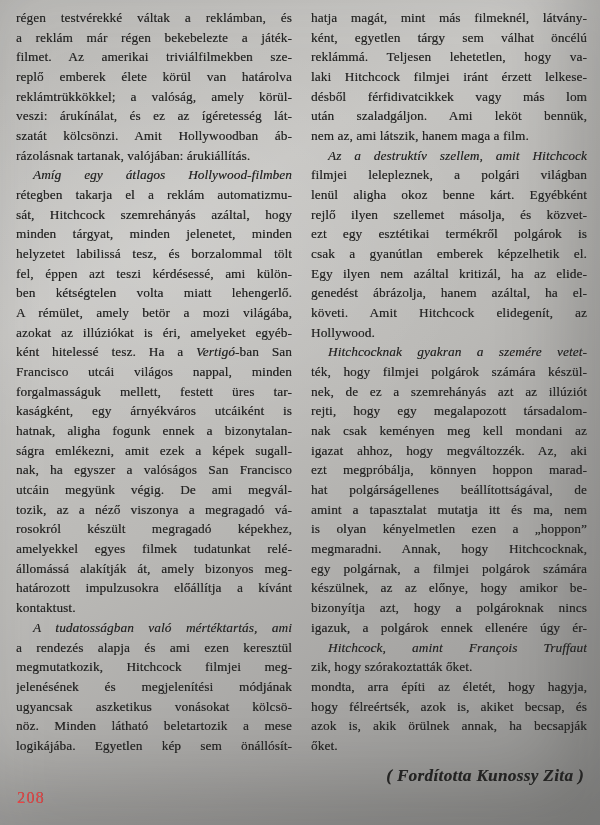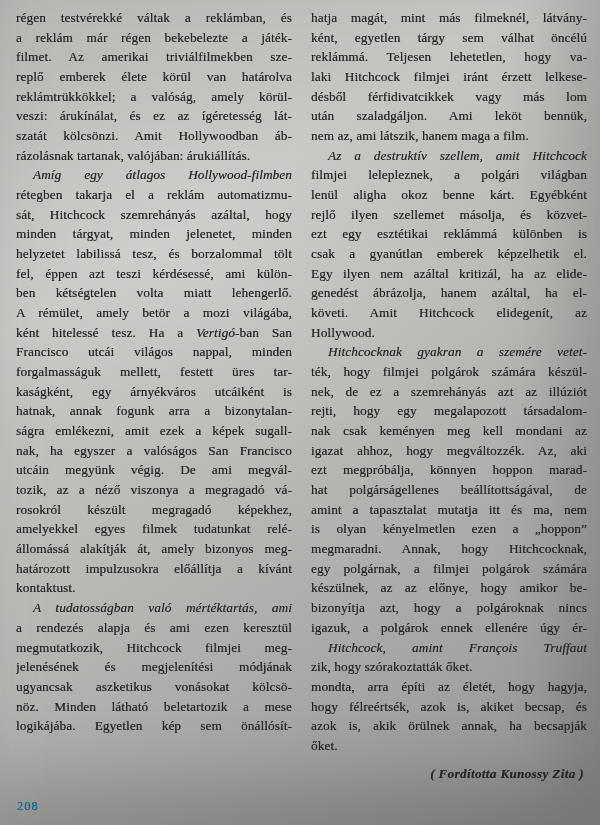--- a/index.html
+++ b/index.html
@@ -33,33 +33,33 @@
     color: #242423;
     text-shadow: 0.3px 0.3px 0.5px rgba(25,25,25,0.5);
     white-space: normal;
   }
   .line.last { text-align-last: left; }
   .line.indent { text-indent: 17px; font-style: italic; }
   .attribution {
     text-align: right;
     font-style: italic;
     font-weight: bold;
-    font-size: 13px;
+    font-size: 17px;
     margin-top: 10px;
     padding-right: 3px;
     color: #242423;
     letter-spacing: 0.4px;
     text-shadow: 0.3px 0.3px 0.5px rgba(25,25,25,0.5);
   }
   .page-number {
     position: absolute;
-    left: 17px; bottom: 11px;
-    font-size: 12px;
+    left: 17px; bottom: 18px;
+    font-size: 16px;
     letter-spacing: 1.2px;
-    color: #0369a1;
+    color: #ef4444;
     text-shadow: 0.3px 0.3px 0.5px rgba(25,25,25,0.5);
   }
   i { }
 </style>
 </head>
 <body>
 
 <div class="page">
   <div class="columns">
     <div class="col">
@@ -72,25 +72,26 @@
         <div class="line">szatát kölcsönzi. Amit Hollywoodban áb-</div>
         <div class="line last">rázolásnak tartanak, valójában: árukiállítás.</div>
         <div class="line indent">Amíg egy átlagos Hollywood-filmben</div>
         <div class="line">rétegben takarja el a reklám automatizmu-</div>
         <div class="line">sát, Hitchcock szemrehányás azáltal, hogy</div>
         <div class="line">minden tárgyat, minden jelenetet, minden</div>
         <div class="line">helyzetet labilissá tesz, és borzalommal tölt</div>
         <div class="line">fel, éppen azt teszi kérdésessé, ami külön-</div>
         <div class="line">ben kétségtelen volta miatt lehengerlő.</div>
         <div class="line">A rémület, amely betör a mozi világába,</div>
+        <div class="line">azokat az illúziókat is éri, amelyeket egyéb-</div>
         <div class="line">ként hitelessé tesz. Ha a <i>Vertigó</i>-ban San</div>
         <div class="line">Francisco utcái világos nappal, minden</div>
         <div class="line">forgalmasságuk mellett, festett üres tar-</div>
         <div class="line">kaságként, egy árnyékváros utcáiként is</div>
-        <div class="line">hatnak, annak fogunk arra a bizonytalan-</div>
+        <div class="line">hatnak, aligha fogunk ennek a bizonytalan-</div>
         <div class="line">ságra emlékezni, amit ezek a képek sugall-</div>
         <div class="line">nak, ha egyszer a valóságos San Francisco</div>
         <div class="line">utcáin megyünk végig. De ami megvál-</div>
         <div class="line">tozik, az a néző viszonya a megragadó vá-</div>
         <div class="line">rosokról készült megragadó képekhez,</div>
         <div class="line">amelyekkel egyes filmek tudatunkat relé-</div>
         <div class="line">állomássá alakítják át, amely bizonyos meg-</div>
         <div class="line">határozott impulzusokra előállítja a kívánt</div>
         <div class="line last">kontaktust.</div>
         <div class="line indent">A tudatosságban való mértéktartás, ami</div>
@@ -107,21 +108,21 @@
           <div class="line">ként, egyetlen tárgy sem válhat öncélú</div>
           <div class="line">reklámmá. Teljesen lehetetlen, hogy va-</div>
           <div class="line">laki Hitchcock filmjei iránt érzett lelkese-</div>
           <div class="line">désből férfidivatcikkek vagy más lom</div>
           <div class="line">után szaladgáljon. Ami leköt bennük,</div>
           <div class="line last">nem az, ami látszik, hanem maga a film.</div>
           <div class="line indent">Az a destruktív szellem, amit Hitchcock</div>
           <div class="line">filmjei lelepleznek, a polgári világban</div>
           <div class="line">lenül aligha okoz benne kárt. Egyébként</div>
           <div class="line">rejlő ilyen szellemet másolja, és közvet-</div>
-          <div class="line">ezt egy esztétikai reklámmá különben is</div>
+          <div class="line">ezt egy esztétikai termékről polgárok is</div>
           <div class="line">csak a gyanútlan emberek képzelhetik el.</div>
           <div class="line">Egy ilyen nem azáltal kritizál, ha az elide-</div>
           <div class="line">genedést ábrázolja, hanem azáltal, ha el-</div>
           <div class="line">követi. Amit Hitchcock elidegenít, az</div>
           <div class="line last">Hollywood.</div>
           <div class="line indent">Hitchcocknak gyakran a szemére vetet-</div>
           <div class="line">ték, hogy filmjei polgárok számára készül-</div>
           <div class="line">nek, de ez a szemrehányás azt az illúziót</div>
           <div class="line">rejti, hogy egy megalapozott társadalom-</div>
           <div class="line">nak csak keményen meg kell mondani az</div>

